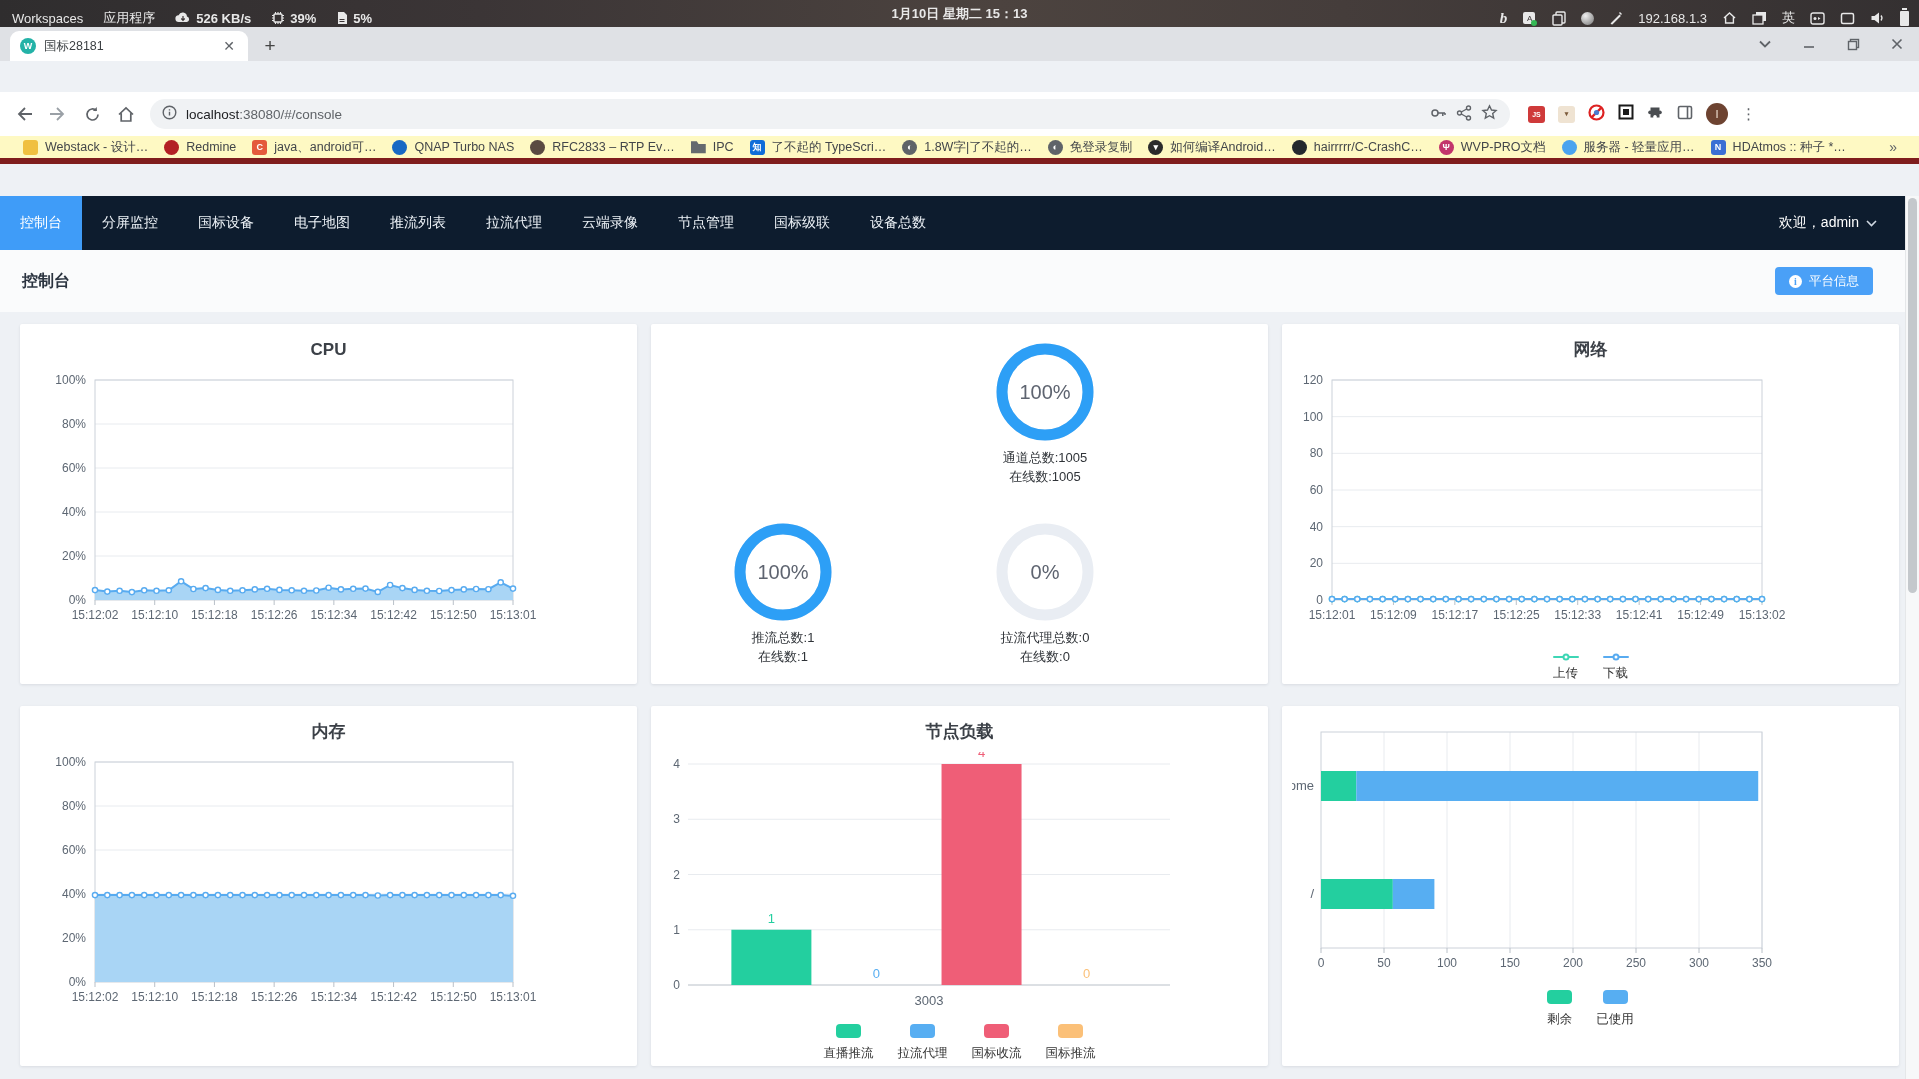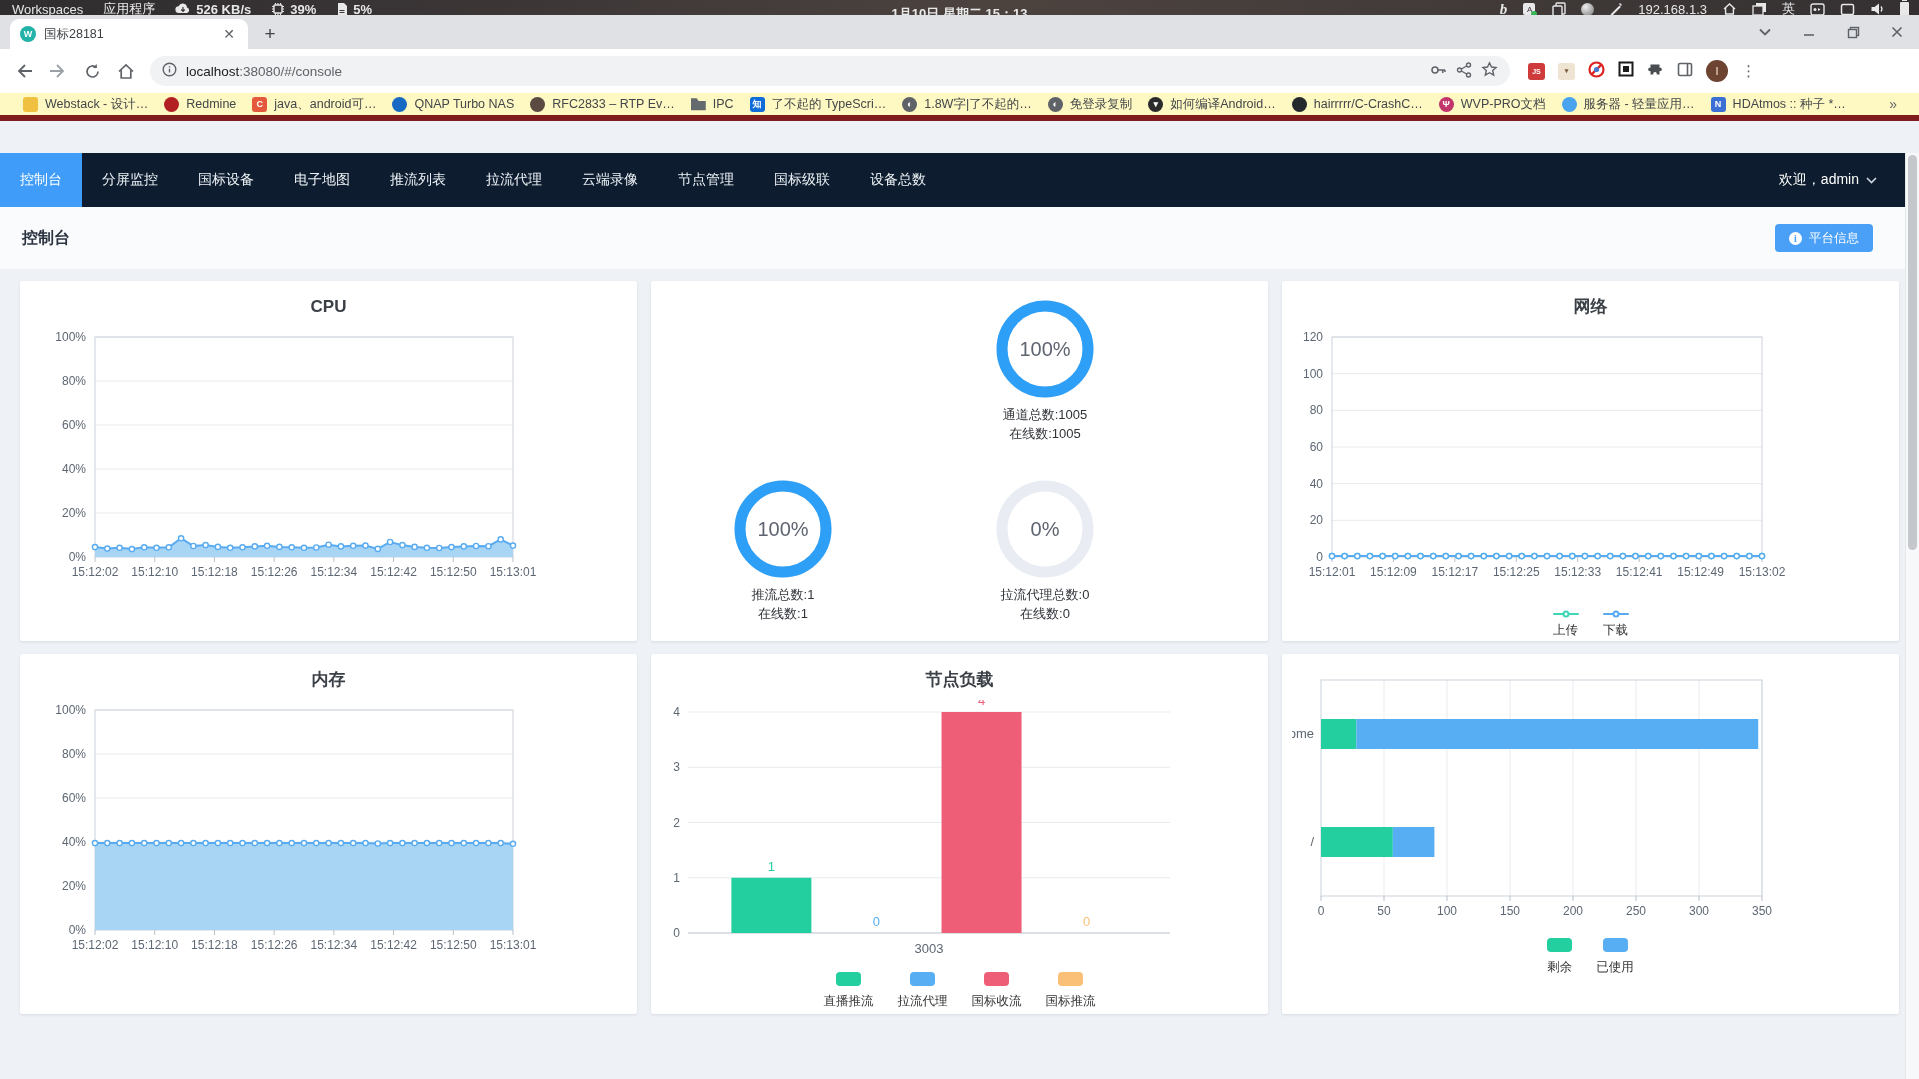--- a/index.html
+++ b/index.html
@@ -6,21 +6,21 @@
   html,body { margin:0; padding:0; }
   body {
     width:1919px; height:1079px; overflow:hidden;
     font-family:"Liberation Sans", sans-serif;
     background:#eef1f5; color:#222;
   }
   svg text { font-family:"Liberation Sans", sans-serif; }
 
   
   .sysbar{
-    height:15px; display:flex; align-items:flex-start; position:relative;
+    height:27px; display:flex; align-items:flex-end; position:relative;
     background:linear-gradient(90deg,#2f2d2e 0%,#3b3536 25%,#4c433f 52%,#453d3b 70%,#343031 100%);
     color:#e8e8e8; font-size:13px;
   }
   .sys-left{display:flex;align-items:center;gap:20px;padding-left:12px;}
   .sys-center{position:absolute;left:50%;top:0;transform:translateX(-50%);height:27px;display:flex;align-items:center;font-weight:bold;}
   .sys-right{margin-left:auto;display:flex;align-items:center;gap:15px;padding-right:10px;}
   .sys-item{display:flex;align-items:center;gap:5px;font-weight:bold;}
   .sico{display:inline-flex;align-items:center;justify-content:center;}
   .ico-b{font-family:"Liberation Serif",serif;font-weight:bold;font-size:15px;font-style:italic;}
   .sphere{width:13px;height:13px;border-radius:50%;background:radial-gradient(circle at 35% 30%,#efefef,#9a9a9a 70%);}
@@ -34,21 +34,21 @@
   .favicon{width:16px;height:16px;border-radius:50%;background:#23b2a7;color:#fff;font-size:9px;font-weight:bold;
        display:flex;align-items:center;justify-content:center;flex:none;}
   .tab-title{flex:1;white-space:nowrap;overflow:hidden;}
   .tab-close{color:#5f6368;font-size:14px;width:18px;height:18px;border-radius:50%;display:flex;align-items:center;justify-content:center;}
   .newtab{width:28px;height:28px;margin:0 0 1px 8px;display:flex;align-items:center;justify-content:center;
        color:#444;font-size:19px;border-radius:50%;}
   .winctrl{position:absolute;right:0;top:0;height:34px;display:flex;align-items:center;gap:0;color:#5f6368;}
   .wbtn{width:44px;height:34px;display:flex;align-items:center;justify-content:center;}
 
   
-  .toolbar{height:44px;background:#fff;display:flex;align-items:center;padding:0 8px;gap:2px;}
+  .toolbar{height:44px;background:#fff;display:flex;align-items:center;padding:0 8px;gap:2px;margin-top:31px;}
   .tb-btn{width:32px;height:32px;border-radius:50%;display:flex;align-items:center;justify-content:center;color:#5f6368;flex:none;}
   .omnibox{width:1360px;height:30px;margin-left:6px;background:#f0f2f4;border-radius:15px;
        display:flex;align-items:center;gap:9px;padding:0 12px;font-size:13.5px;flex:none;}
   .url-host{color:#202124;}
   .url-path{color:#5f6368;}
   .omni-spacer{flex:1;}
   .ext-cluster{display:flex;align-items:center;gap:13px;margin-left:16px;color:#5f6368;}
   .badge{width:17px;height:17px;border-radius:3px;display:flex;align-items:center;justify-content:center;
        font-size:7px;font-weight:bold;color:#fff;flex:none;}
   .avatar{width:22px;height:22px;border-radius:50%;background:#6d4331;color:#f4e4d6;font-size:11px;
@@ -76,21 +76,21 @@
   .nav-item.active{background:#3f9cf8;color:#fff;}
   .nav-welcome{margin-left:auto;display:flex;align-items:center;gap:7px;color:#fff;font-size:14px;padding-right:28px;}
 
   .titlerow{height:62px;display:flex;align-items:center;padding:0 22px;background:#fafbfc;width:1905px;}
   .page-title{font-size:16px;font-weight:bold;color:#2b3440;}
   .platform-btn{margin-left:auto;margin-right:10px;height:28px;background:#4aa0f7;border:none;border-radius:4px;
        color:#fff;font-size:12.5px;display:flex;align-items:center;gap:7px;padding:0 14px;cursor:pointer;}
   .info-dot{width:13px;height:13px;border-radius:50%;background:#fff;color:#4aa0f7;font-size:10px;font-weight:bold;
        display:flex;align-items:center;justify-content:center;font-family:"Liberation Serif",serif;}
 
-  .cards{padding:12px 20px 0;display:grid;grid-template-columns:repeat(3,617px);grid-auto-rows:360px;gap:13px 14px;}
+  .cards{padding:12px 20px 0;display:grid;grid-template-columns:repeat(3,617px);grid-auto-rows:360px;gap:22px 14px;}
   .card{background:#fff;border-radius:2px;box-shadow:0 1px 3px rgba(30,40,60,.10);padding:12px 10px 0;overflow:hidden;}
   .card-title{text-align:center;font-size:17px;font-weight:bold;color:#3b4047;height:34px;line-height:28px;}
 
   
   .gauge-card{position:relative;}
   .gauge-cell{position:absolute;width:220px;text-align:center;}
   .gauge-line{font-size:13px;color:#2f3338;line-height:19px;}
   .gauge-pct{font-size:20px;fill:#5e6470;}
 
   

